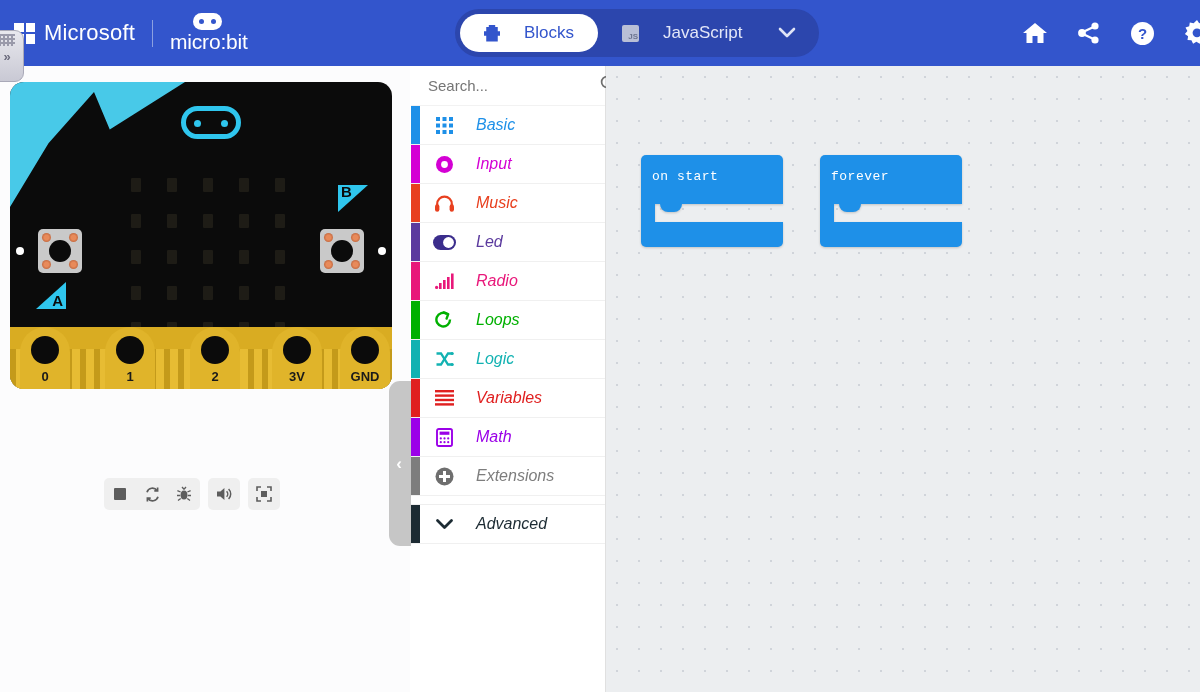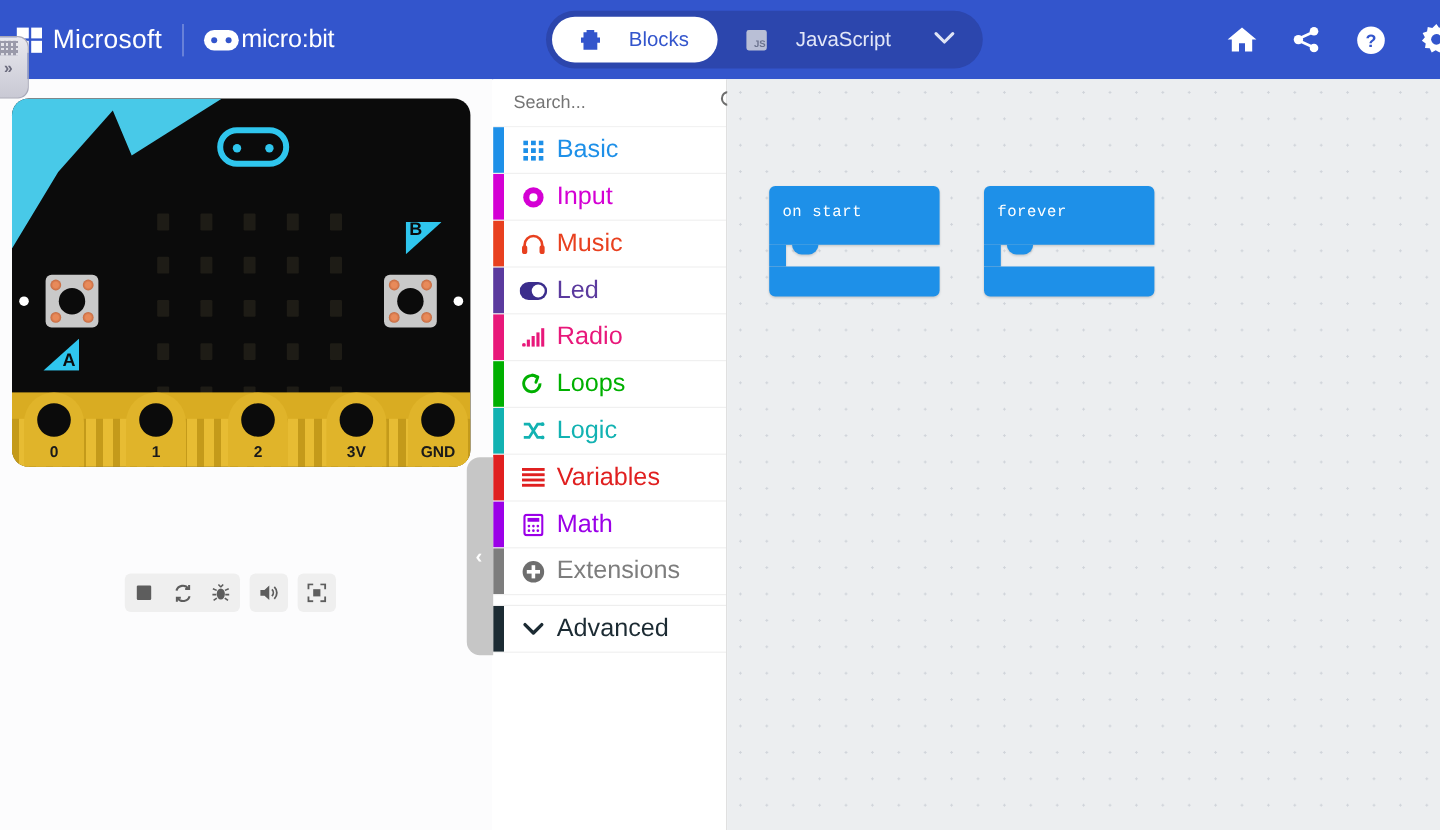--- a/index.html
+++ b/index.html
@@ -17,21 +17,21 @@
     width: 1200px; height: 66px;
     background: #3355cc;
     display: flex; align-items: center;
   }
   .brand { display: flex; align-items: center; padding-left: 14px; }
   .ms-logo { width: 21px; height: 21px; display: grid;
     grid-template-columns: 1fr 1fr; grid-template-rows: 1fr 1fr; gap: 2px; }
   .ms-logo i { display: block; background: #fff; }
   .ms-text { color: #fff; font-size: 22px; margin-left: 9px; letter-spacing: .2px; }
   .brand-sep { width: 1px; height: 27px; background: #8ca0e0; margin: 0 17px; }
-  .mb-logo { display: flex; align-items: center; }
+  .mb-logo { display: flex; align-items: center; flex-direction: column; }
   .mb-eye {
     width: 29px; height: 17px; border-radius: 9px;
     background: #fff; position: relative; margin-right: 2px;
   }
   .mb-eye::before, .mb-eye::after {
     content: ""; position: absolute; top: 6px; width: 5px; height: 5px;
     border-radius: 50%; background: #3355cc;
   }
   .mb-eye::before { left: 6px; }
   .mb-eye::after  { right: 6px; }
@@ -187,21 +187,21 @@
     border:none; outline:none; font-size:15px; color:#8b8b8b; width:140px;
     font-family:"Liberation Sans",sans-serif; background:transparent;
   }
   .cat{
     position:relative; height:39px; display:flex; align-items:center;
     border-bottom:1px solid #f0f0f0; cursor:pointer;
   }
   .cat .bar{ position:absolute; left:0; top:0; bottom:0; width:9px; }
   .cat .cico{ width:24px; margin-left:21px; display:flex; align-items:center;
     justify-content:center; }
-  .cat .clabel{ margin-left:8px; font-size:21px; }
+  .cat .clabel{ margin-left:20px; font-size:16px;font-style:italic; }
   .cat-sep{ height:9px; background:#fff; border-bottom:1px solid #eee; }
 
   
   .workspace{
     position:absolute; left:606px; top:66px; width:594px; height:626px;
     background:
       radial-gradient(circle, #d0d4da 0.9px, transparent 1px) 0 0/22px 22px,
       #eceef0;
   }
   .blk{ position:absolute; }

